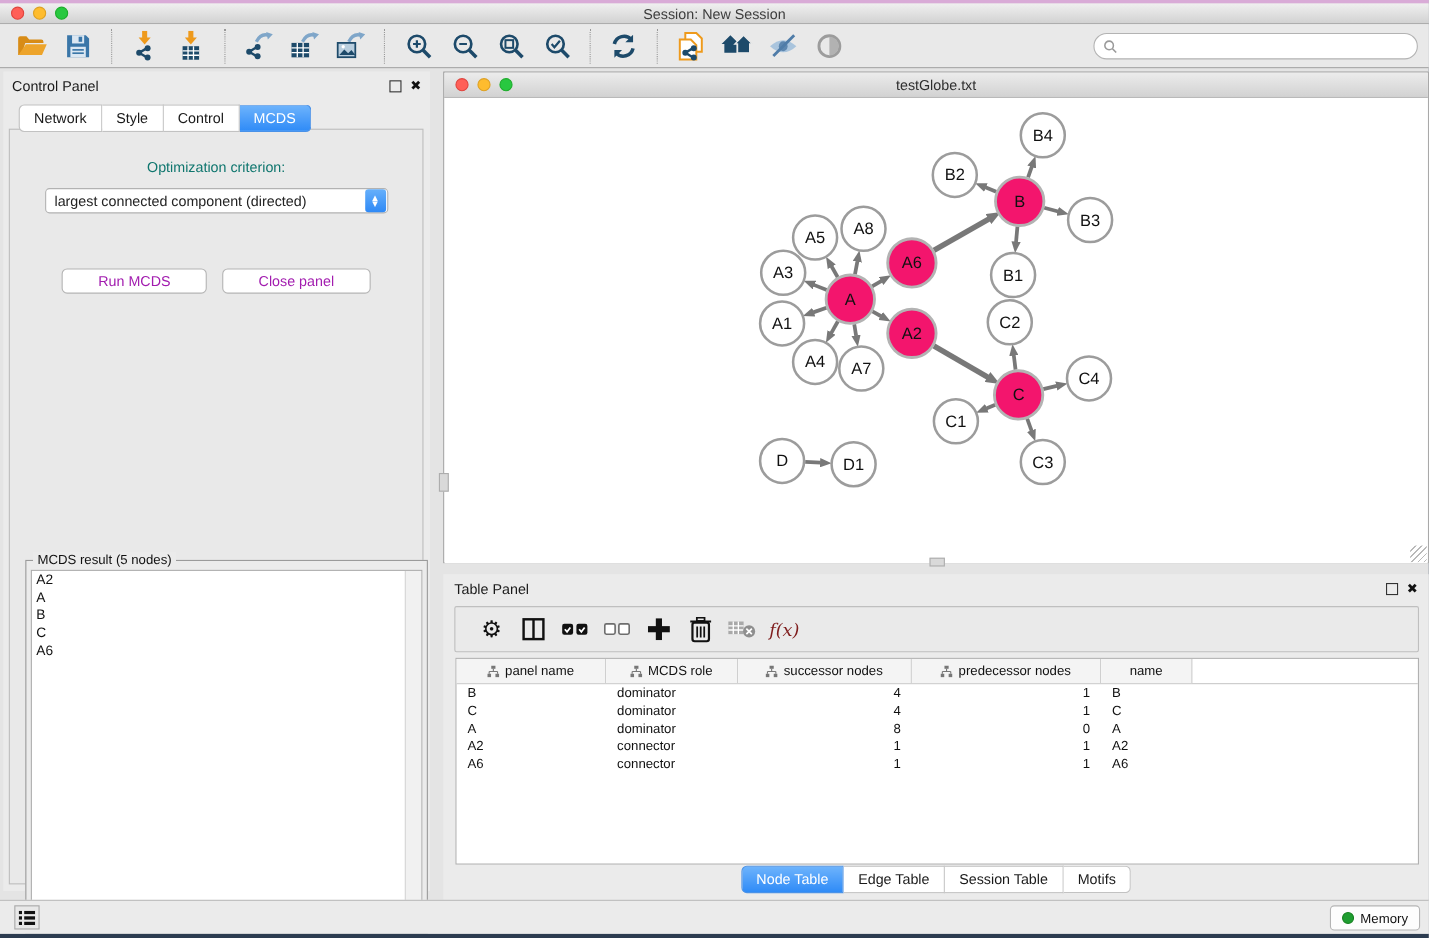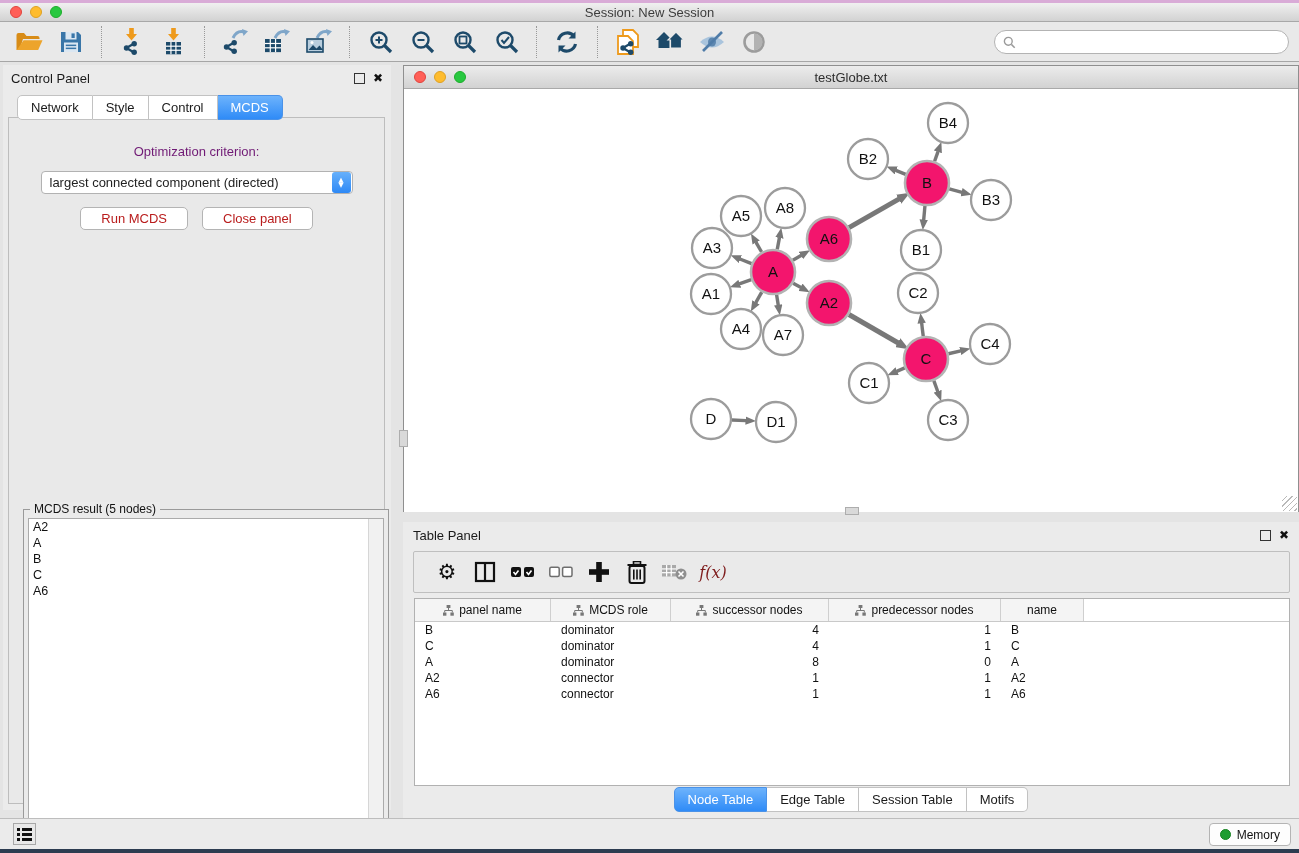--- a/index.html
+++ b/index.html
@@ -37,30 +37,30 @@
   .close-ic{font-size:12px;font-weight:bold;color:#111;line-height:10px;font-family:"DejaVu Sans",sans-serif;}
 
   .cp-tabs{position:absolute;left:14px;top:30px;width:100%;display:flex;justify-content:flex-start;z-index:3;}
   .seg{font-size:13px;padding:4px 13px;background:#fff;border:1px solid #c2c2c2;border-left:none;color:#1a1a1a;}
   .seg:first-child{border-left:1px solid #c2c2c2;border-radius:5px 0 0 5px;}
   .seg:last-child{border-radius:0 5px 5px 0;}
   .seg.active{background:linear-gradient(#6db3fc,#2f8bf7);color:#fff;border-color:#4a92e8;}
 
   .cp-content{position:absolute;left:5px;top:52px;width:377px;height:687px;
     border:1px solid #bdbdbd;background:#e9e9e9;box-sizing:border-box;}
-  .opt-label{margin-top:26px;text-align:center;font-size:13px;color:#701a75;}
+  .opt-label{margin-top:26px;text-align:center;font-size:13px;color:#0f766e;}
   .dropdown{position:relative;margin:12px auto 0 auto;width:312px;height:23px;background:#fff;
     border:1px solid #b2b2b2;border-radius:4px;display:flex;align-items:center;box-sizing:border-box;}
   .dropdown .dval{flex:1;font-size:13px;padding-left:8px;white-space:nowrap;overflow:hidden;}
   .stepper{width:19px;height:21px;border-radius:3px;background:linear-gradient(#66b0fb,#2e89f6);
     display:flex;flex-direction:column;align-items:center;justify-content:center;margin-right:1px;}
   .stepper span{color:#fff;font-size:6.5px;line-height:5px;font-family:"DejaVu Sans",sans-serif;}
   .btn-row{display:flex;justify-content:center;gap:14px;margin-top:13px;}
   .mac-btn{font-size:13px;background:#fff;border:1px solid #b4b4b4;border-radius:5px;
-    padding:3px 20px;color:#b91c1c;font-family:"Liberation Sans",sans-serif;}
+    padding:3px 32px;color:#a21caf;font-family:"Liberation Sans",sans-serif;margin-top:37px;}
 
   .result-box{position:absolute;left:14px;top:391px;width:366px;height:340px;
     border:1px solid #9a9a9a;background:#ebebeb;box-sizing:border-box;}
   .result-legend{position:absolute;left:6px;top:-8px;background:#ebebeb;padding:0 4px;font-size:12px;color:#111;}
   .result-list{position:absolute;left:4px;top:8px;right:4px;bottom:4px;background:#fff;
     border:1px solid #ababab;overflow:hidden;}
   .result-scroll{position:absolute;right:0;top:0;bottom:0;width:14px;background:#f1f1f1;border-left:1px solid #d6d6d6;}
   .result-item{font-size:12.5px;line-height:16px;padding-left:4px;color:#111;}
 
   

